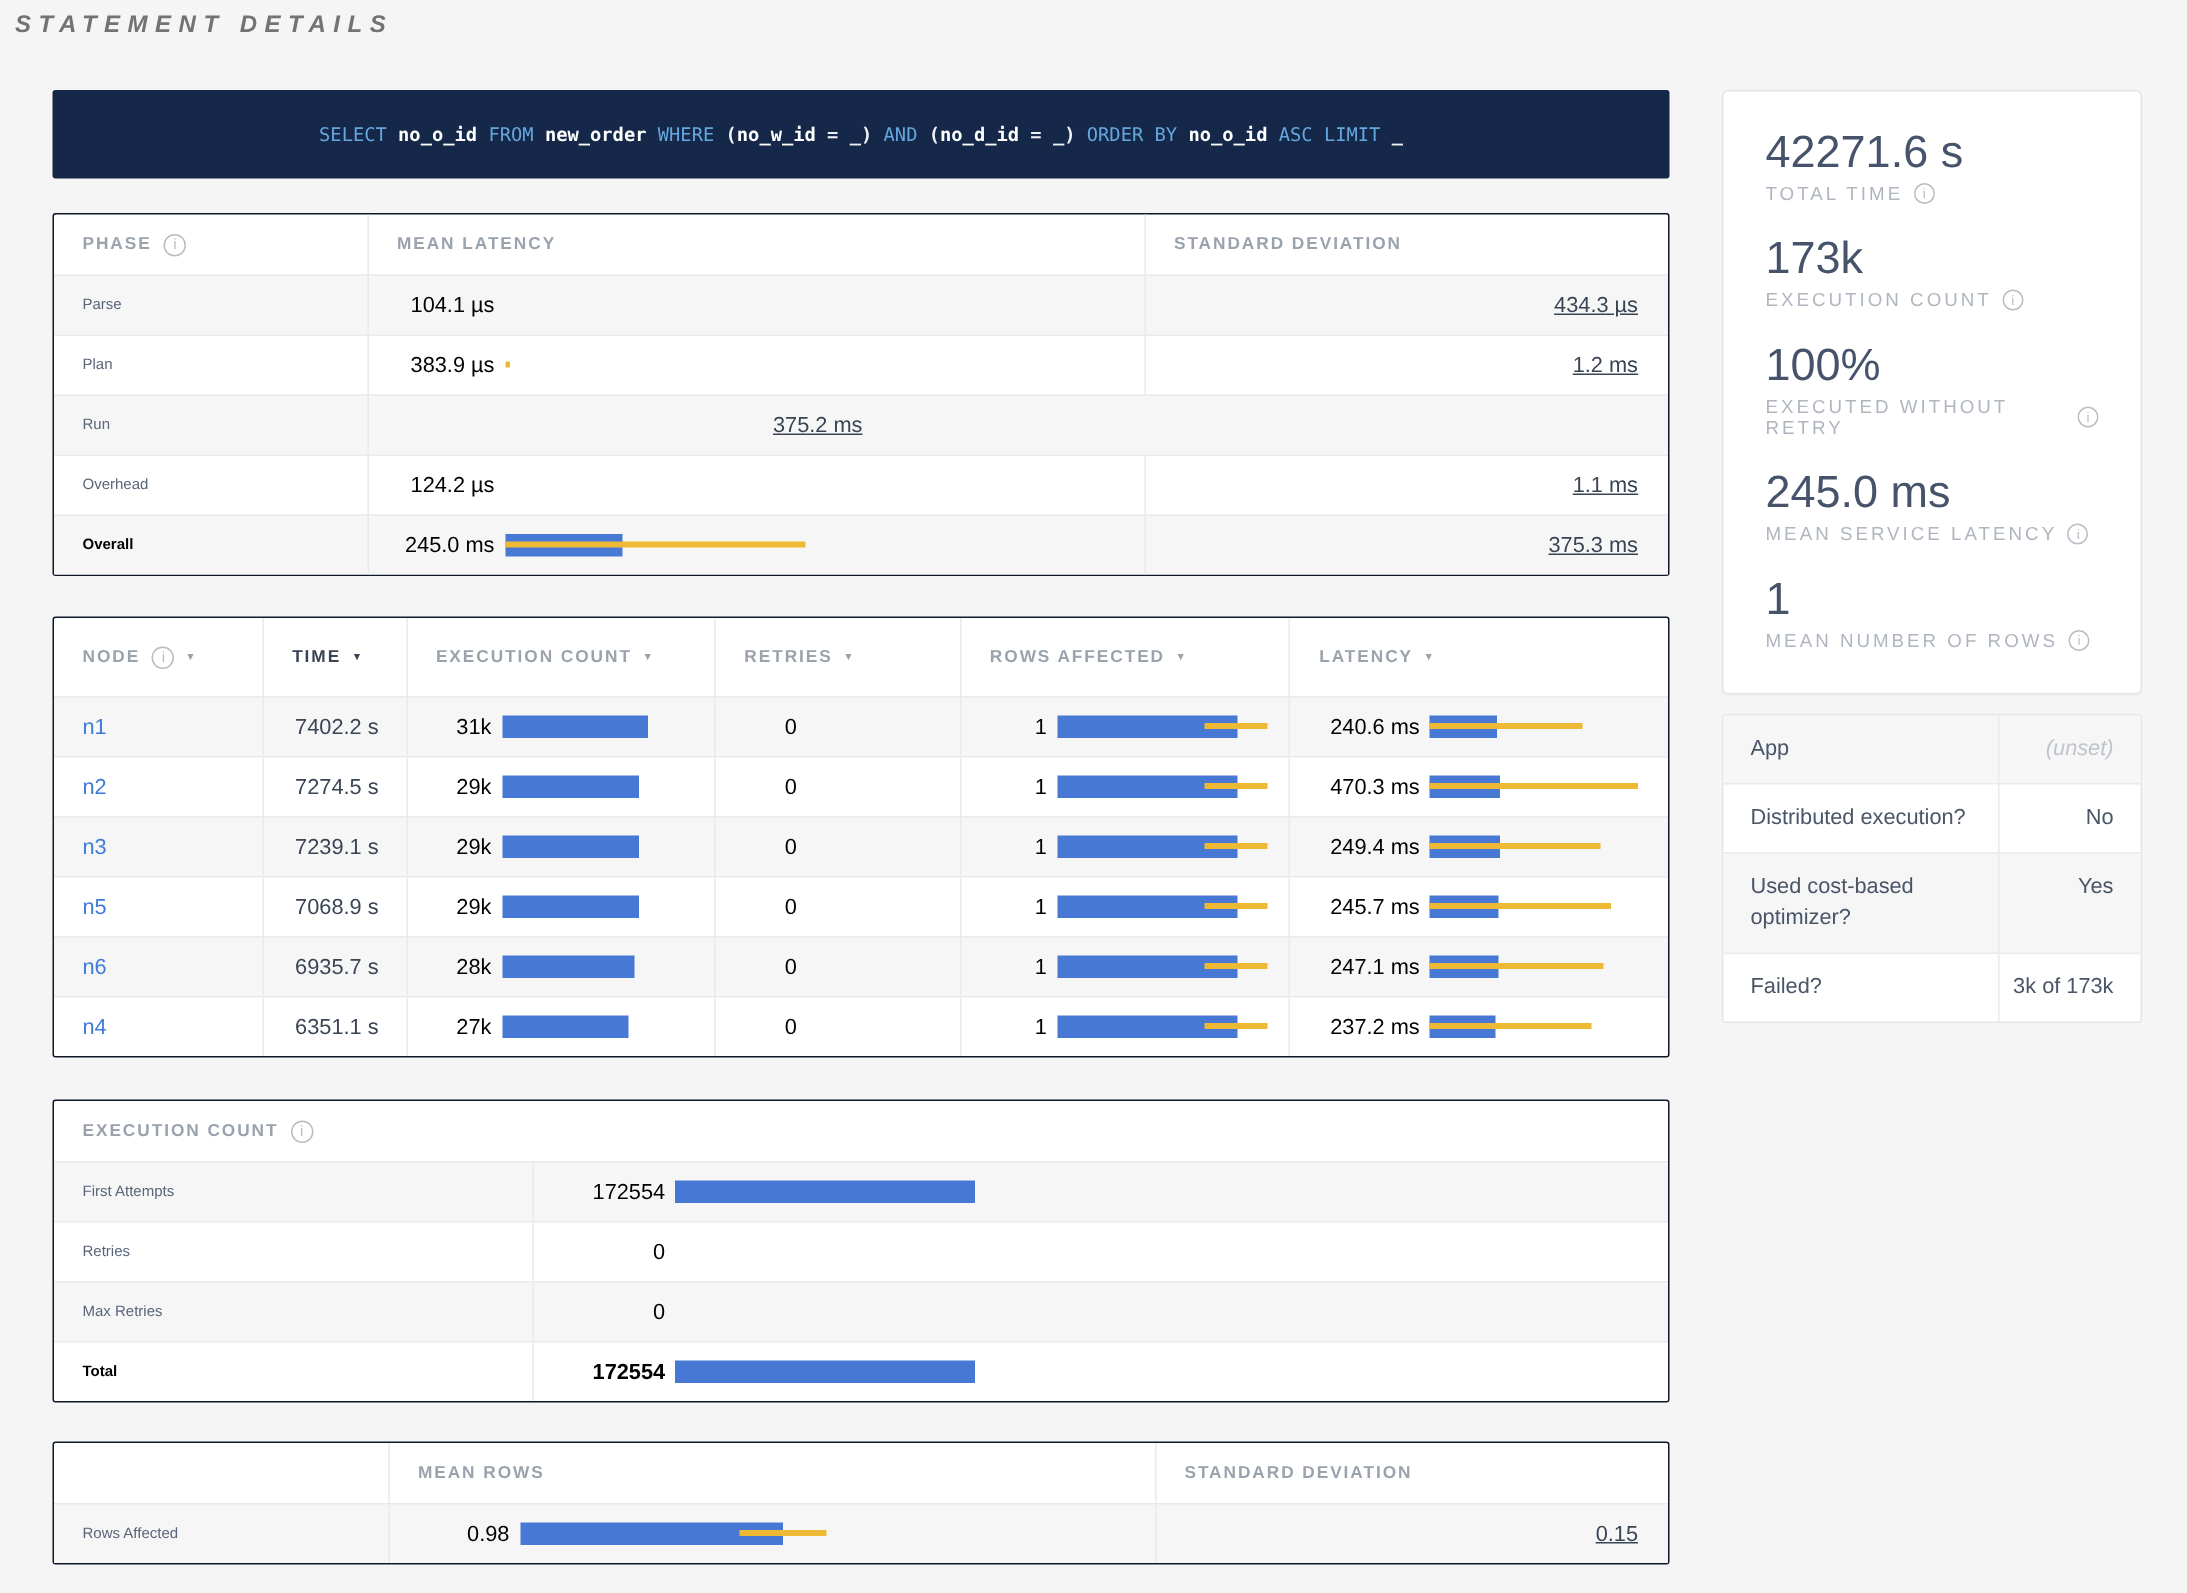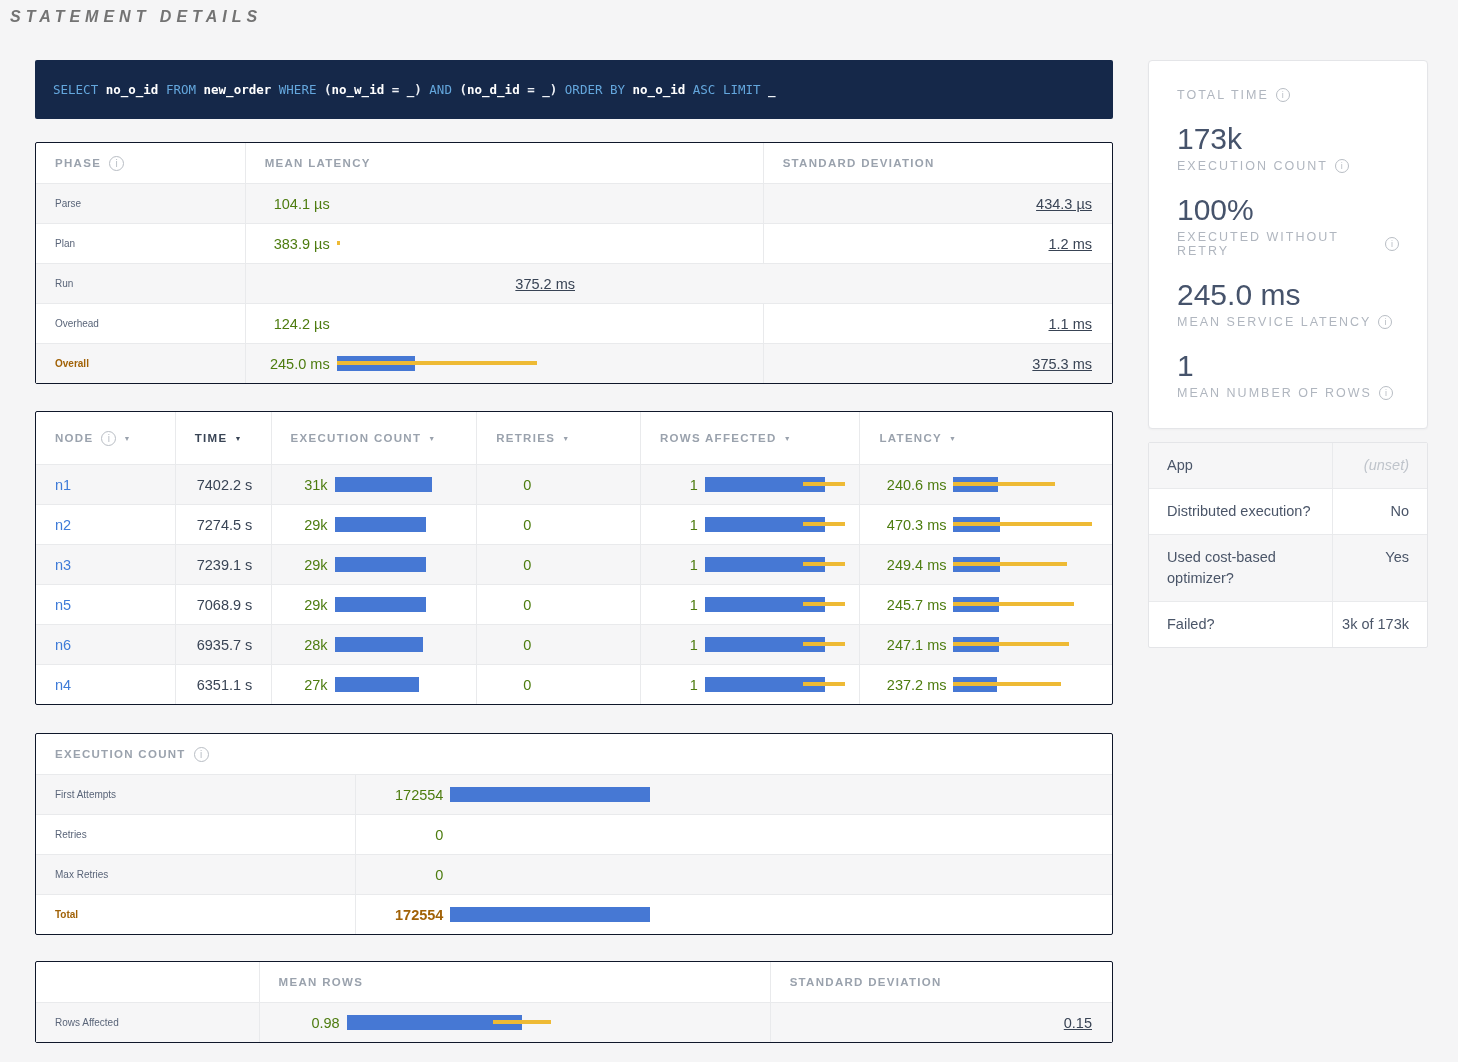--- a/index.html
+++ b/index.html
@@ -25,22 +25,22 @@
   .thead.tall { height: 52px; }
   .th { font-size: 11.5px; font-weight: 700; letter-spacing: 1.3px; color: #9aa2ad; padding-left: 19px; height: 100%; display: flex; align-items: center; }
   .th.active { color: #394455; }
   .th .caret { font-size: 7px; margin-left: 7px; color: #9aa2ad; }
   .th.active .caret { color: #394455; }
   .trow { display: flex; align-items: center; height: 40px; border-top: 1px solid #e9eaec; }
   .tbody .trow:nth-child(odd) { background: #f6f6f7; }
   .cell { height: 100%; display: flex; align-items: center; }
   .bordered { border-left: 1px solid #e9eaec; }
   .rowlabel { font-size: 10px; color: #5a6579; padding-left: 19px; }
-  .rowlabel.strong, .val.strong { font-weight: 700; color: #a16207; }
-  .val { font-size: 14.5px; color: #4d7c0f; text-align: right; flex: none; }
+  .rowlabel.strong, .val.strong { font-weight: 700; color: #000000; }
+  .val { font-size: 14.5px; color: #000000; text-align: right; flex: none; }
   .sd-cell { justify-content: flex-end; padding-right: 20px; font-size: 14.5px; color: #394455; text-decoration: underline; }
   .node-link { font-size: 14.5px; color: #3e7bd8; padding-left: 19px; text-decoration: none; cursor: pointer; }
 
   
   .bar { position: relative; height: 15px; flex: 1; margin-left: 7px; }
   .bar-blue  { position: absolute; left: 0; top: 0; height: 15px; background: #4678d4; }
   .bar-yellow{ position: absolute; top: 5px; height: 4px; background: #eeba35; z-index: 2; }
 
   
   .pc1 { width: 209px; } .pc2 { width: 519px; } .pc3 { width: 350px; }
@@ -50,21 +50,21 @@
 
   .val-pmean { width: 84px; }
   .val-time  { font-size: 14.5px; color: #394455; padding-left: 21px; }
   .val-exec  { width: 56px; }
   .val-retry { width: 54px; }
   .val-rows  { width: 57px; }
   .val-lat   { width: 86px; }
   .val-ecnt  { width: 87px; text-align: right; }
   .val-mrows { width: 80px; }
 
-  .mt-sql { margin-top: 0; }
+  .mt-sql { margin-top: 0; justify-content: center; }
   .mt-phase { margin-top: 23px; }
   .mt-node { margin-top: 27px; }
   .mt-exec { margin-top: 28px; }
   .mt-rows { margin-top: 26px; }
 
   
   .info { display: inline-flex; justify-content: center; align-items: center; width: 15px; height: 15px; border: 1px solid #b8bdc4; border-radius: 50%; color: #b8bdc4; font-size: 10px; font-weight: 400; letter-spacing: 0; margin-left: 8px; flex: none; font-style: normal; }
 
   
   .summary-card { background: #fff; border: 1px solid #e4e5e8; border-radius: 4px; padding: 24px 28px 8px 28px; box-shadow: 0 1px 2px rgba(0,0,0,0.03); }
@@ -416,20 +416,21 @@
               <div class="cell rc3 bordered sd-cell">0.15</div>
             </div>
           </div>
       </div>
 
     </div>
 
     <div class="side">
       <div class="summary-card">
           <div class="stat">
+            <div class="stat-value">42271.6 s</div>
             <div class="stat-label">
               <span>TOTAL TIME</span>
               <span class="info">i</span>
             </div>
           </div>
           <div class="stat">
             <div class="stat-value">173k</div>
             <div class="stat-label">
               <span>EXECUTION COUNT</span>
               <span class="info">i</span>

